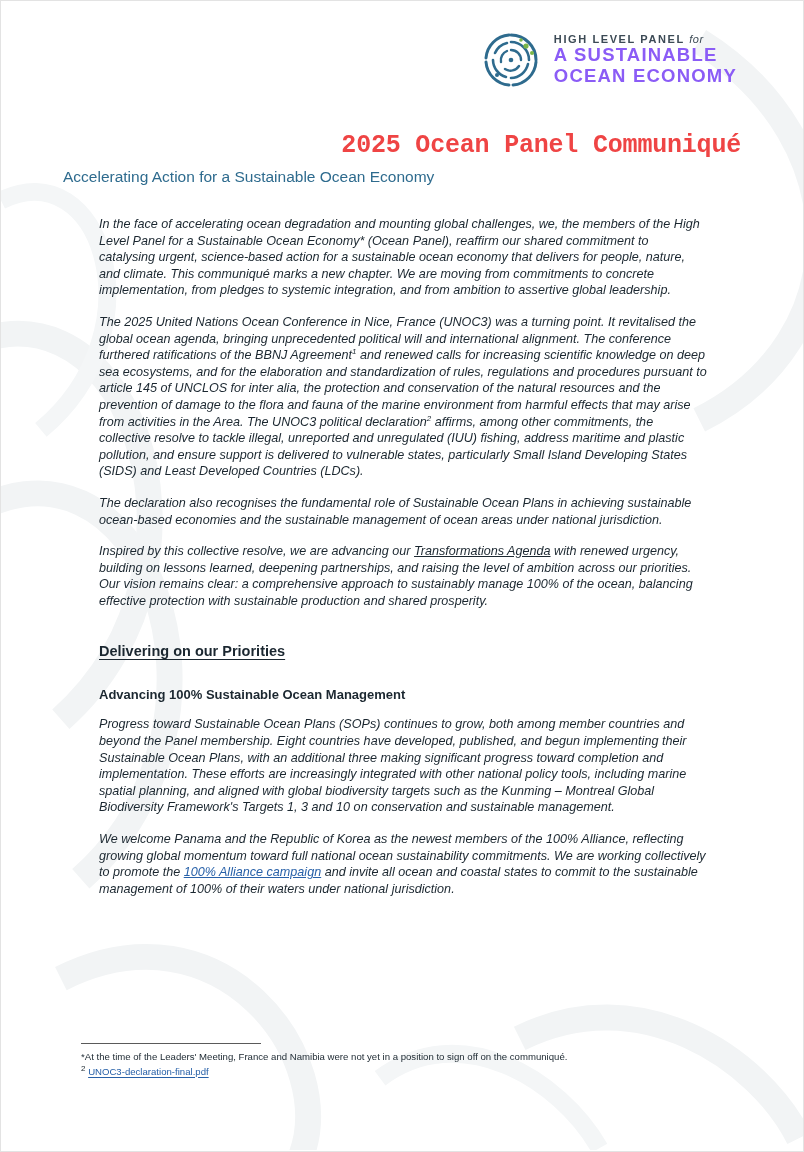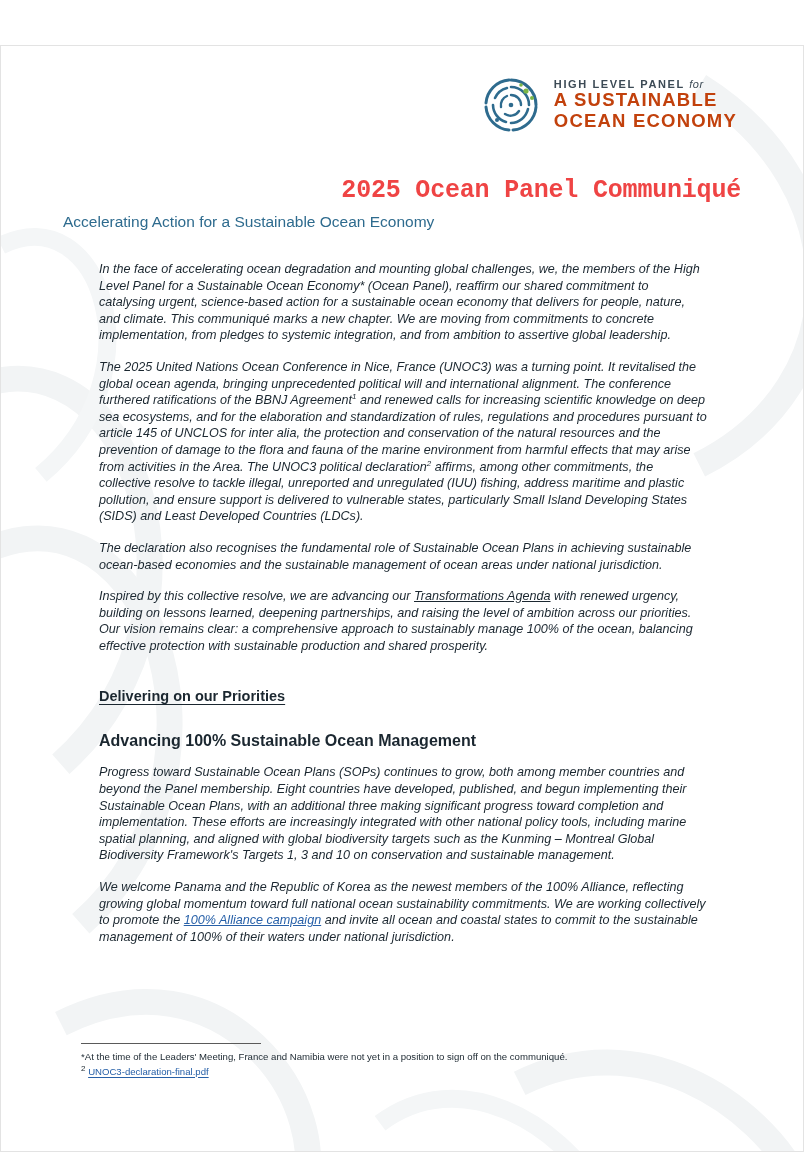--- a/index.html
+++ b/index.html
@@ -15,21 +15,20 @@
     position: relative;
     overflow: hidden;
   }
   .page {
     position: absolute;
     inset: 0;
     background: #ffffff;
     border: 1px solid #e3e3e3;
     box-sizing: border-box;
     overflow: hidden;
-    margin-top: 45px;
   }
   
   .watermark {
     position: absolute;
     inset: 0;
     pointer-events: none;
     z-index: 0;
   }
   .content {
     position: relative;
@@ -67,21 +66,21 @@
     font-weight: 600;
   }
   .logo-l1 .for {
     font-style: italic;
     letter-spacing: 0.5px;
     font-weight: 400;
   }
   .logo-l2, .logo-l3 {
     font-size: 18.5px;
     letter-spacing: 1.2px;
-    color: #c2410c;
+    color: #8b5cf6;
     font-weight: 700;
   }
 
   
   .doc-title {
     text-align: right;
     font-size: 25px;
     font-weight: 700;
     color: #ef4444;
     margin-top: 52px;
@@ -122,21 +121,21 @@
 
   .section-head {
     font-size: 14.5px;
     font-weight: 600;
     color: #1b2730;
     text-decoration: underline;
     text-underline-offset: 3px;
     margin: 34px 0 0 0;
   }
   .sub-head {
-    font-size: 16px;
+    font-size: 13px;
     font-weight: 700;
     color: #1b2730;
     margin: 28px 0 14px 0;
   }
 
   
   .footnotes {
     position: absolute;
     left: 80px;
     right: 60px;

